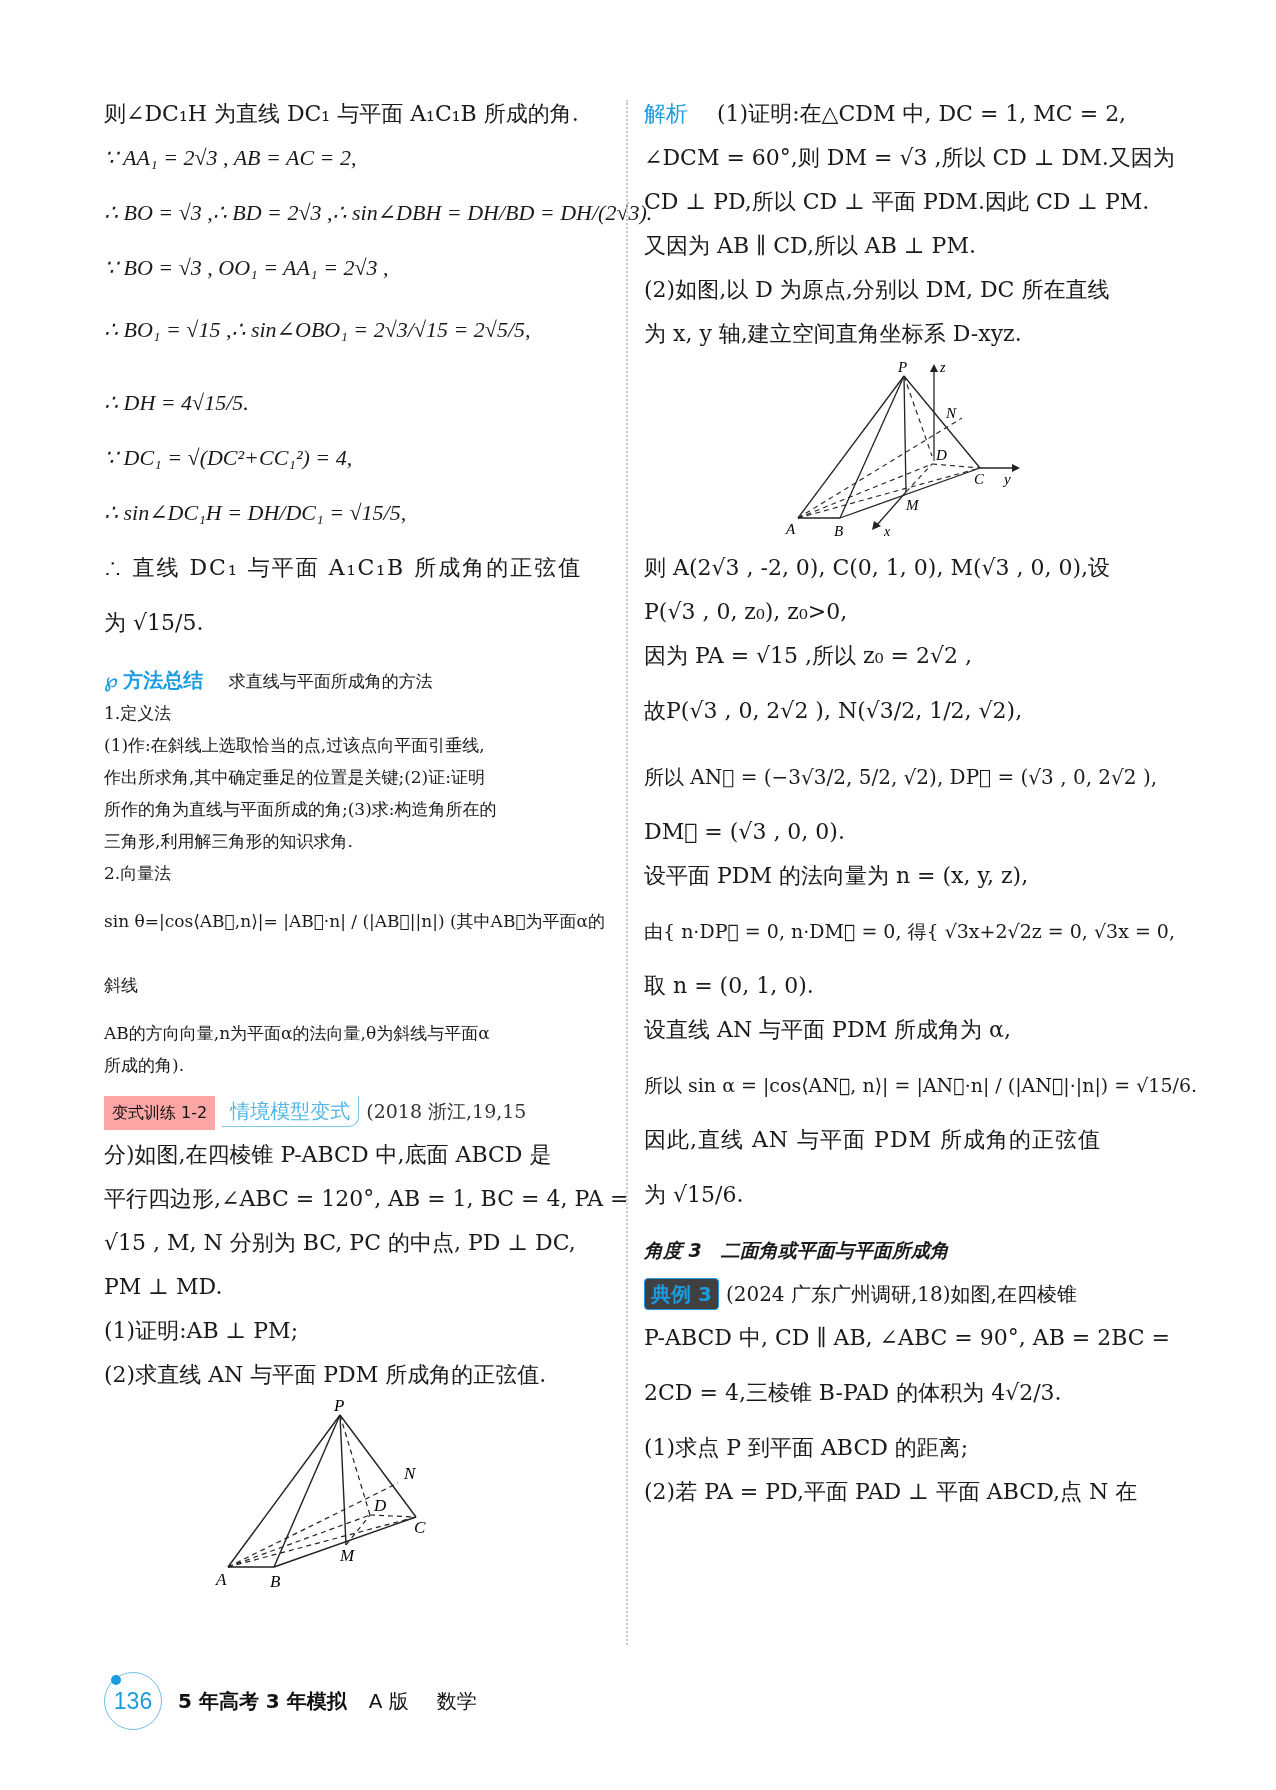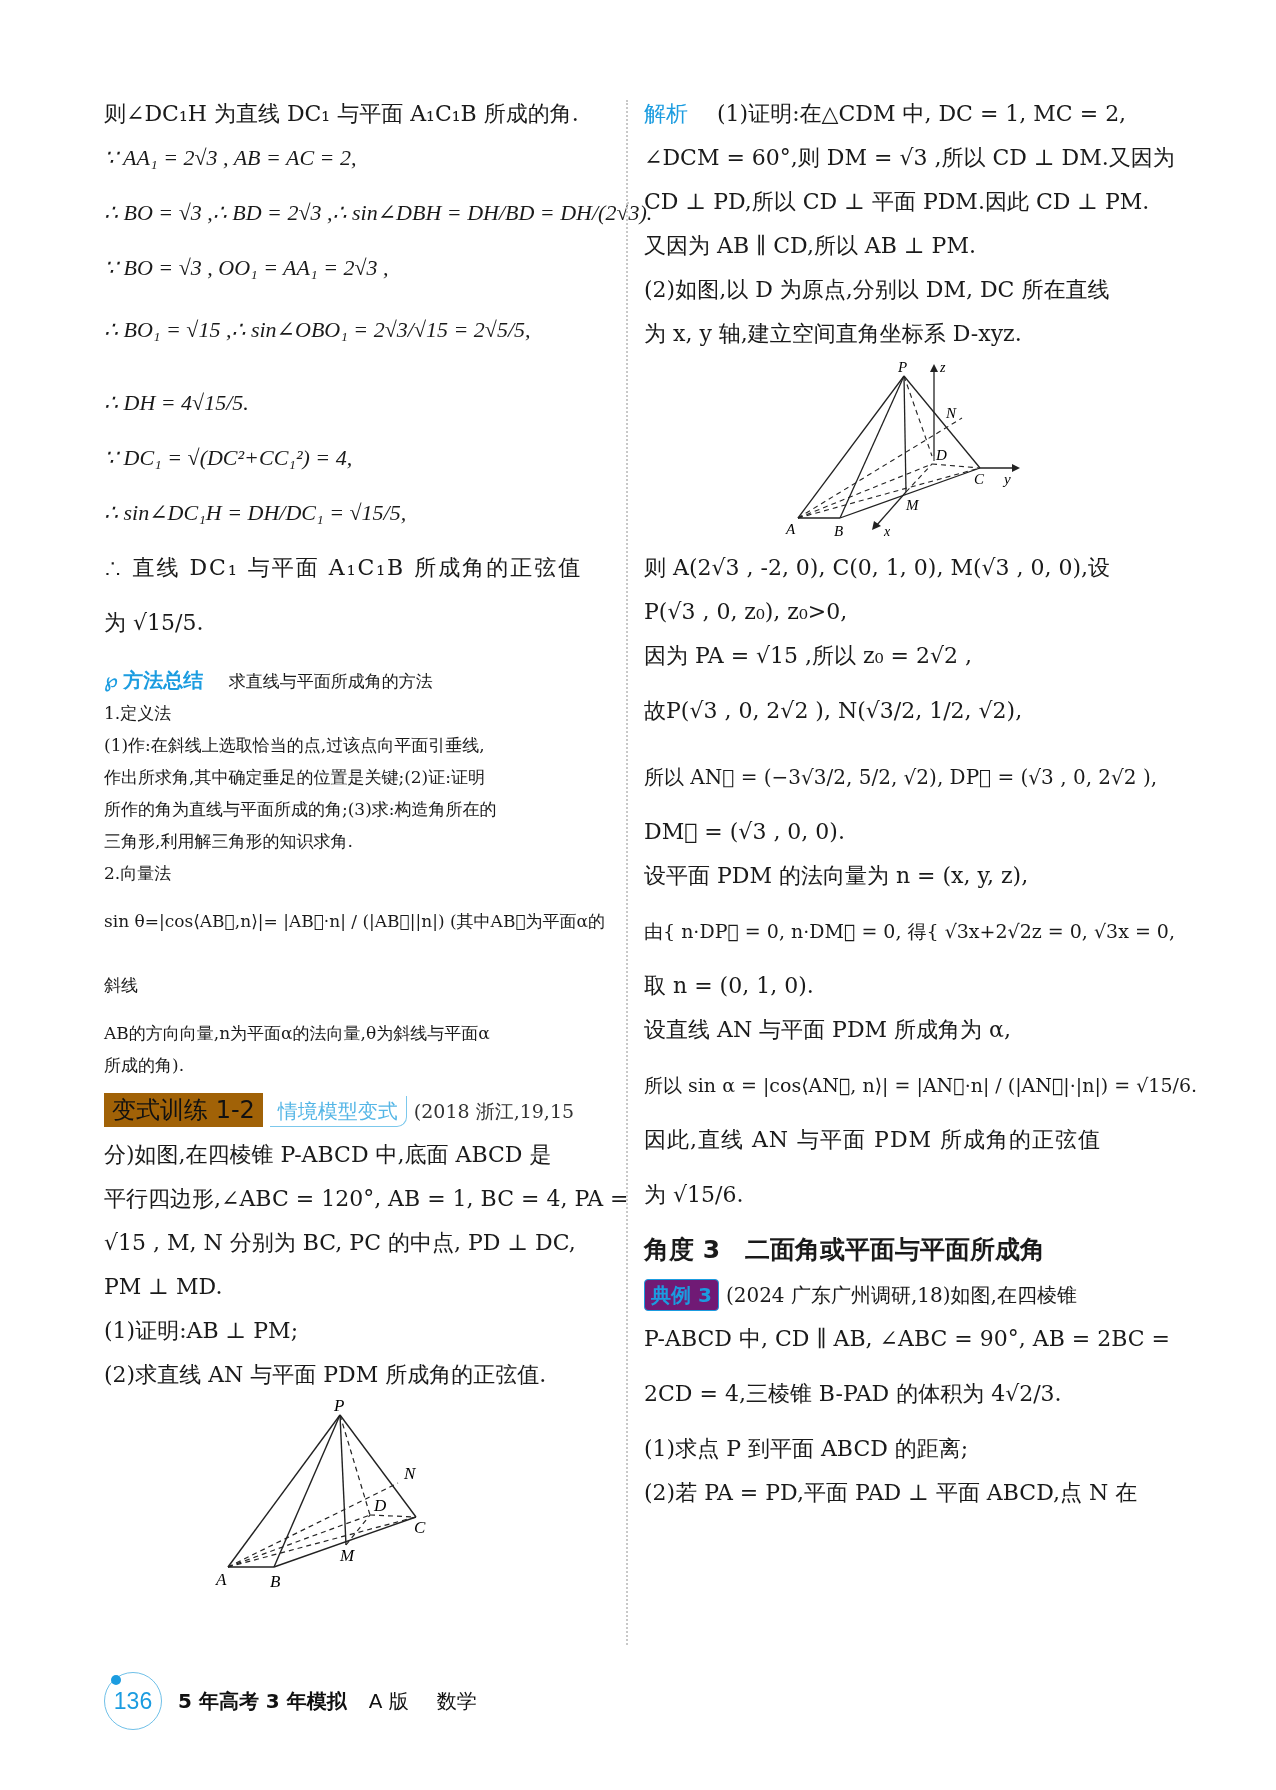--- a/index.html
+++ b/index.html
@@ -9,29 +9,29 @@
   .col-left { left: 104px; width: 505px; }
   .col-right { left: 644px; width: 505px; }
   .divider { position: absolute; left: 626px; top: 100px; width: 0; height: 1545px;
              border-left: 2px dotted #c8c8c8; }
   .line { font-size: 22px; line-height: 44px; white-space: nowrap; position: relative; }
   .line.tall { line-height: 66px; }
   .line.taller { line-height: 80px; }
   .small { font-size: 17px; line-height: 32px; }
   .math { font-family: "Liberation Serif", "DejaVu Serif", serif; font-style: italic; }
   .label-blue { color: #1b9ce0; font-family: "DejaVu Sans", "Liberation Sans", sans-serif; font-weight: bold; font-size: 20px; text-align: center; }
-  .badge { display: inline-block; background: #a16207; color: #111; font-family: "DejaVu Sans", "Liberation Sans", sans-serif;
-           font-size: 24px; padding: 0 8px; line-height: 34px; }
+  .badge { display: inline-block; background: #fca5a5; color: #111; font-family: "DejaVu Sans", "Liberation Sans", sans-serif;
+           font-size: 16px; padding: 0 8px; line-height: 34px; }
   .badge-sub { display: inline-block; color: #55b6e6; font-family: "DejaVu Sans", "Liberation Sans", sans-serif;
                font-size: 20px; padding: 0 8px; border-bottom: 1.5px solid #7cc8ec; border-right: 1.5px solid #7cc8ec;
                border-bottom-right-radius: 10px; line-height: 30px; }
   .example-badge { display: inline-block; border: 1.5px solid #1b9ce0; border-radius: 4px; color: #1b9ce0;
-                   background: #701a75; font-family: "DejaVu Sans", "Liberation Sans", sans-serif;
+                   background: #404040; font-family: "DejaVu Sans", "Liberation Sans", sans-serif;
                    font-weight: bold; font-size: 20px; padding: 0 6px; line-height: 30px; }
-  .section-head { font-family: "DejaVu Sans", "Liberation Sans", sans-serif; font-weight: bold; font-size: 25px; }
+  .section-head { font-family: "DejaVu Sans", "Liberation Sans", sans-serif; font-weight: bold; font-size: 19px; font-style: italic; }
   .figure { position: relative; }
   .footer { position: absolute; left: 104px; top: 1672px; display: flex; align-items: center; }
   .page-circle { width: 56px; height: 56px; border: 1.5px solid #6fc0e8; border-radius: 50%;
                  display: flex; align-items: center; justify-content: center; color: #1b9ce0;
                  font-family: "Liberation Sans", "DejaVu Sans", sans-serif; font-size: 23px; position: relative; }
   .page-dot { position: absolute; left: 6px; top: 2px; width: 10px; height: 10px; background: #1b9ce0; border-radius: 50%; }
   .footer-title { margin-left: 16px; font-family: "DejaVu Sans", "Liberation Sans", sans-serif; font-weight: bold; font-size: 20px; color: #111; }
   .footer-ed { margin-left: 22px; font-family: "DejaVu Sans", "Liberation Sans", sans-serif; font-size: 20px; color: #111; }
   .footer-subj { margin-left: 28px; font-family: Liberation Serif, serif; font-size: 20px; color: #111; }
 </style>

